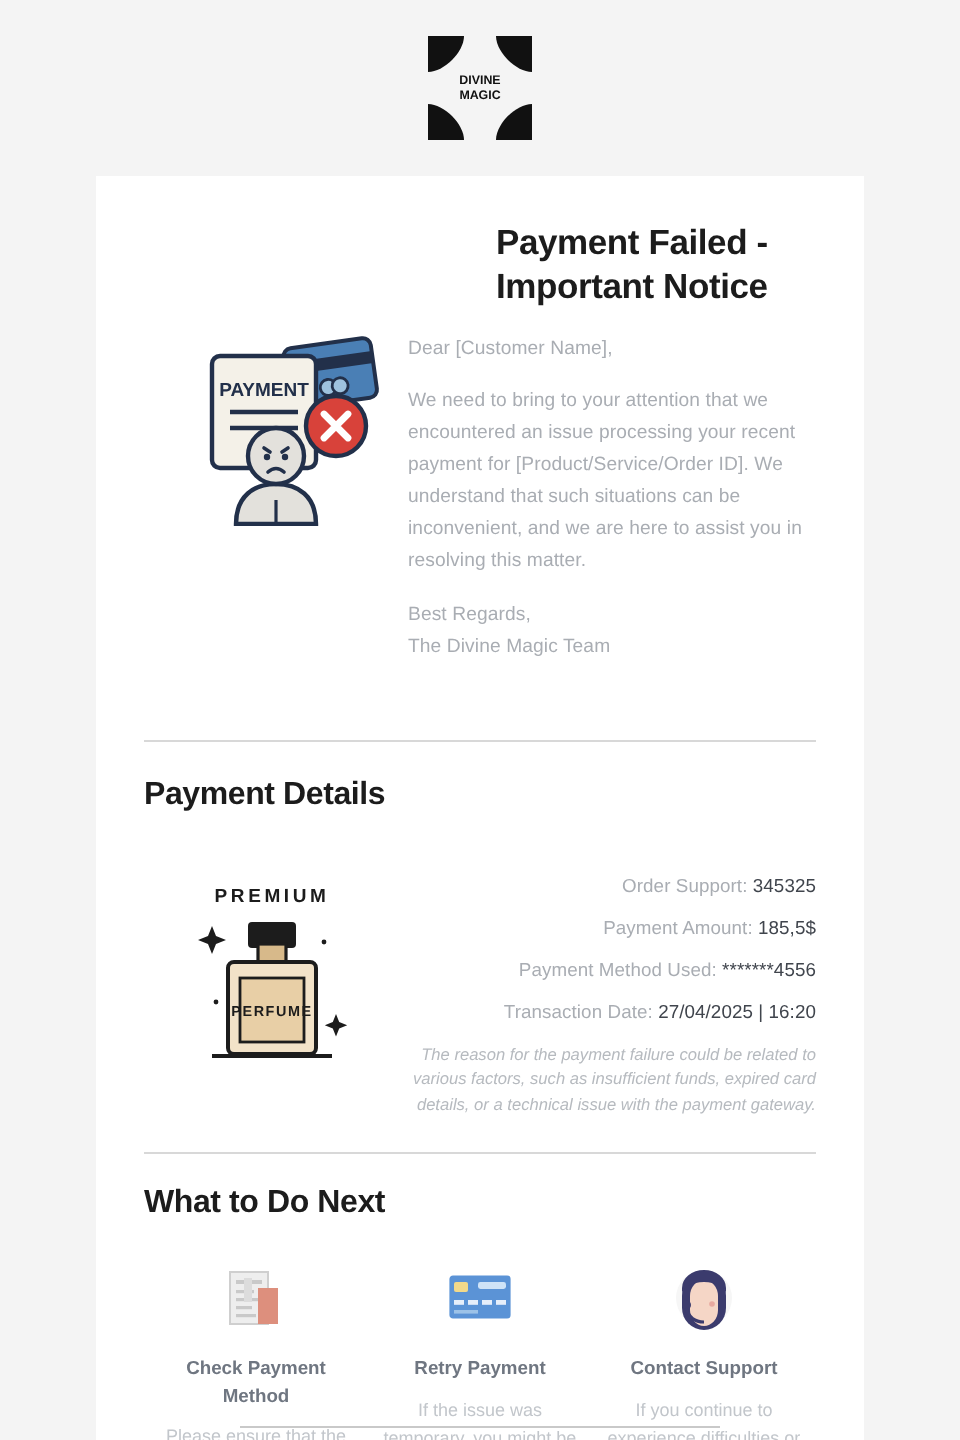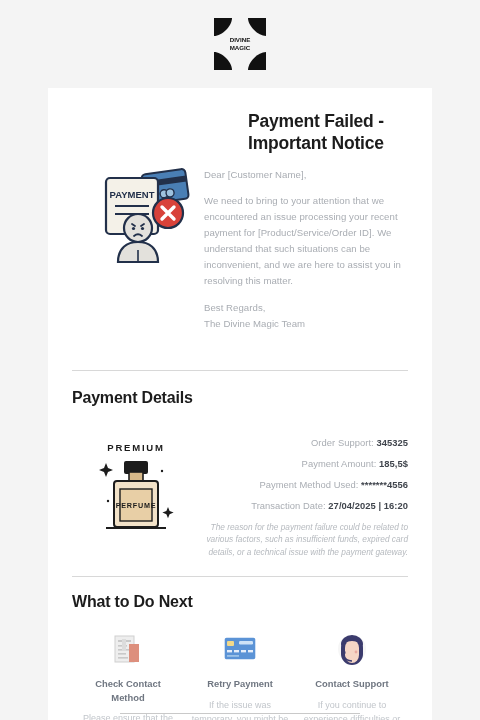--- a/index.html
+++ b/index.html
@@ -106,21 +106,21 @@
     justify-content: center;
     padding-top: 6px;
   }
   .details-list { flex: 1; padding-left: 4px; padding-top: 4px; }
   .detail-line {
     font-size: 9.4px;
     color: #a9adb3;
     margin-bottom: 10px;
     letter-spacing: 0.05px;
   }
-  .detail-line b { color: #40454d; font-weight: 700; }
+  .detail-line b { color: #40454d; font-weight: 400; }
   .detail-note {
     font-size: 8.3px;
     font-style: italic;
     line-height: 1.5;
     color: #b6babf;
   }
 
   
   .cols {
     display: flex;
@@ -279,21 +279,21 @@
             <rect x="2" y="3" width="19" height="26" fill="#eeeeee" stroke="#cfcfcf" stroke-width="1"></rect>
             <rect x="16" y="11" width="10" height="18" fill="#dd8f7d"></rect>
             <rect x="5" y="7" width="13" height="2" fill="#c9c9c9"></rect>
             <rect x="5" y="12" width="9" height="1.6" fill="#c9c9c9"></rect>
             <rect x="5" y="16" width="11" height="1.6" fill="#c9c9c9"></rect>
             <rect x="5" y="20" width="8" height="1.6" fill="#c9c9c9"></rect>
             <rect x="5" y="24" width="10" height="1.6" fill="#c9c9c9"></rect>
             <rect x="9" y="6" width="4" height="12" fill="#dcdcdc"></rect>
           </svg>
         </div>
-        <div class="col-title">Check Contact Method</div>
+        <div class="col-title">Check Payment Method</div>
         <div class="col-text">Please ensure that the payment information provided is up-to-date and has sufficient funds.</div>
       </div>
 
       <div class="col">
         <div class="col-icon">
           <svg width="34" height="26" viewBox="0 0 34 26">
             <rect x="1" y="1" width="32" height="23" rx="2.5" fill="#5b93d6" stroke="#ffffff" stroke-width="1.4"></rect>
             <rect x="4" y="5" width="7" height="5" rx="1" fill="#f2d98a"></rect>
             <rect x="16" y="5" width="14" height="3.5" rx="1.2" fill="#cfe3f7"></rect>
             <rect x="4" y="14" width="5" height="2.4" fill="#e6eefa"></rect>

